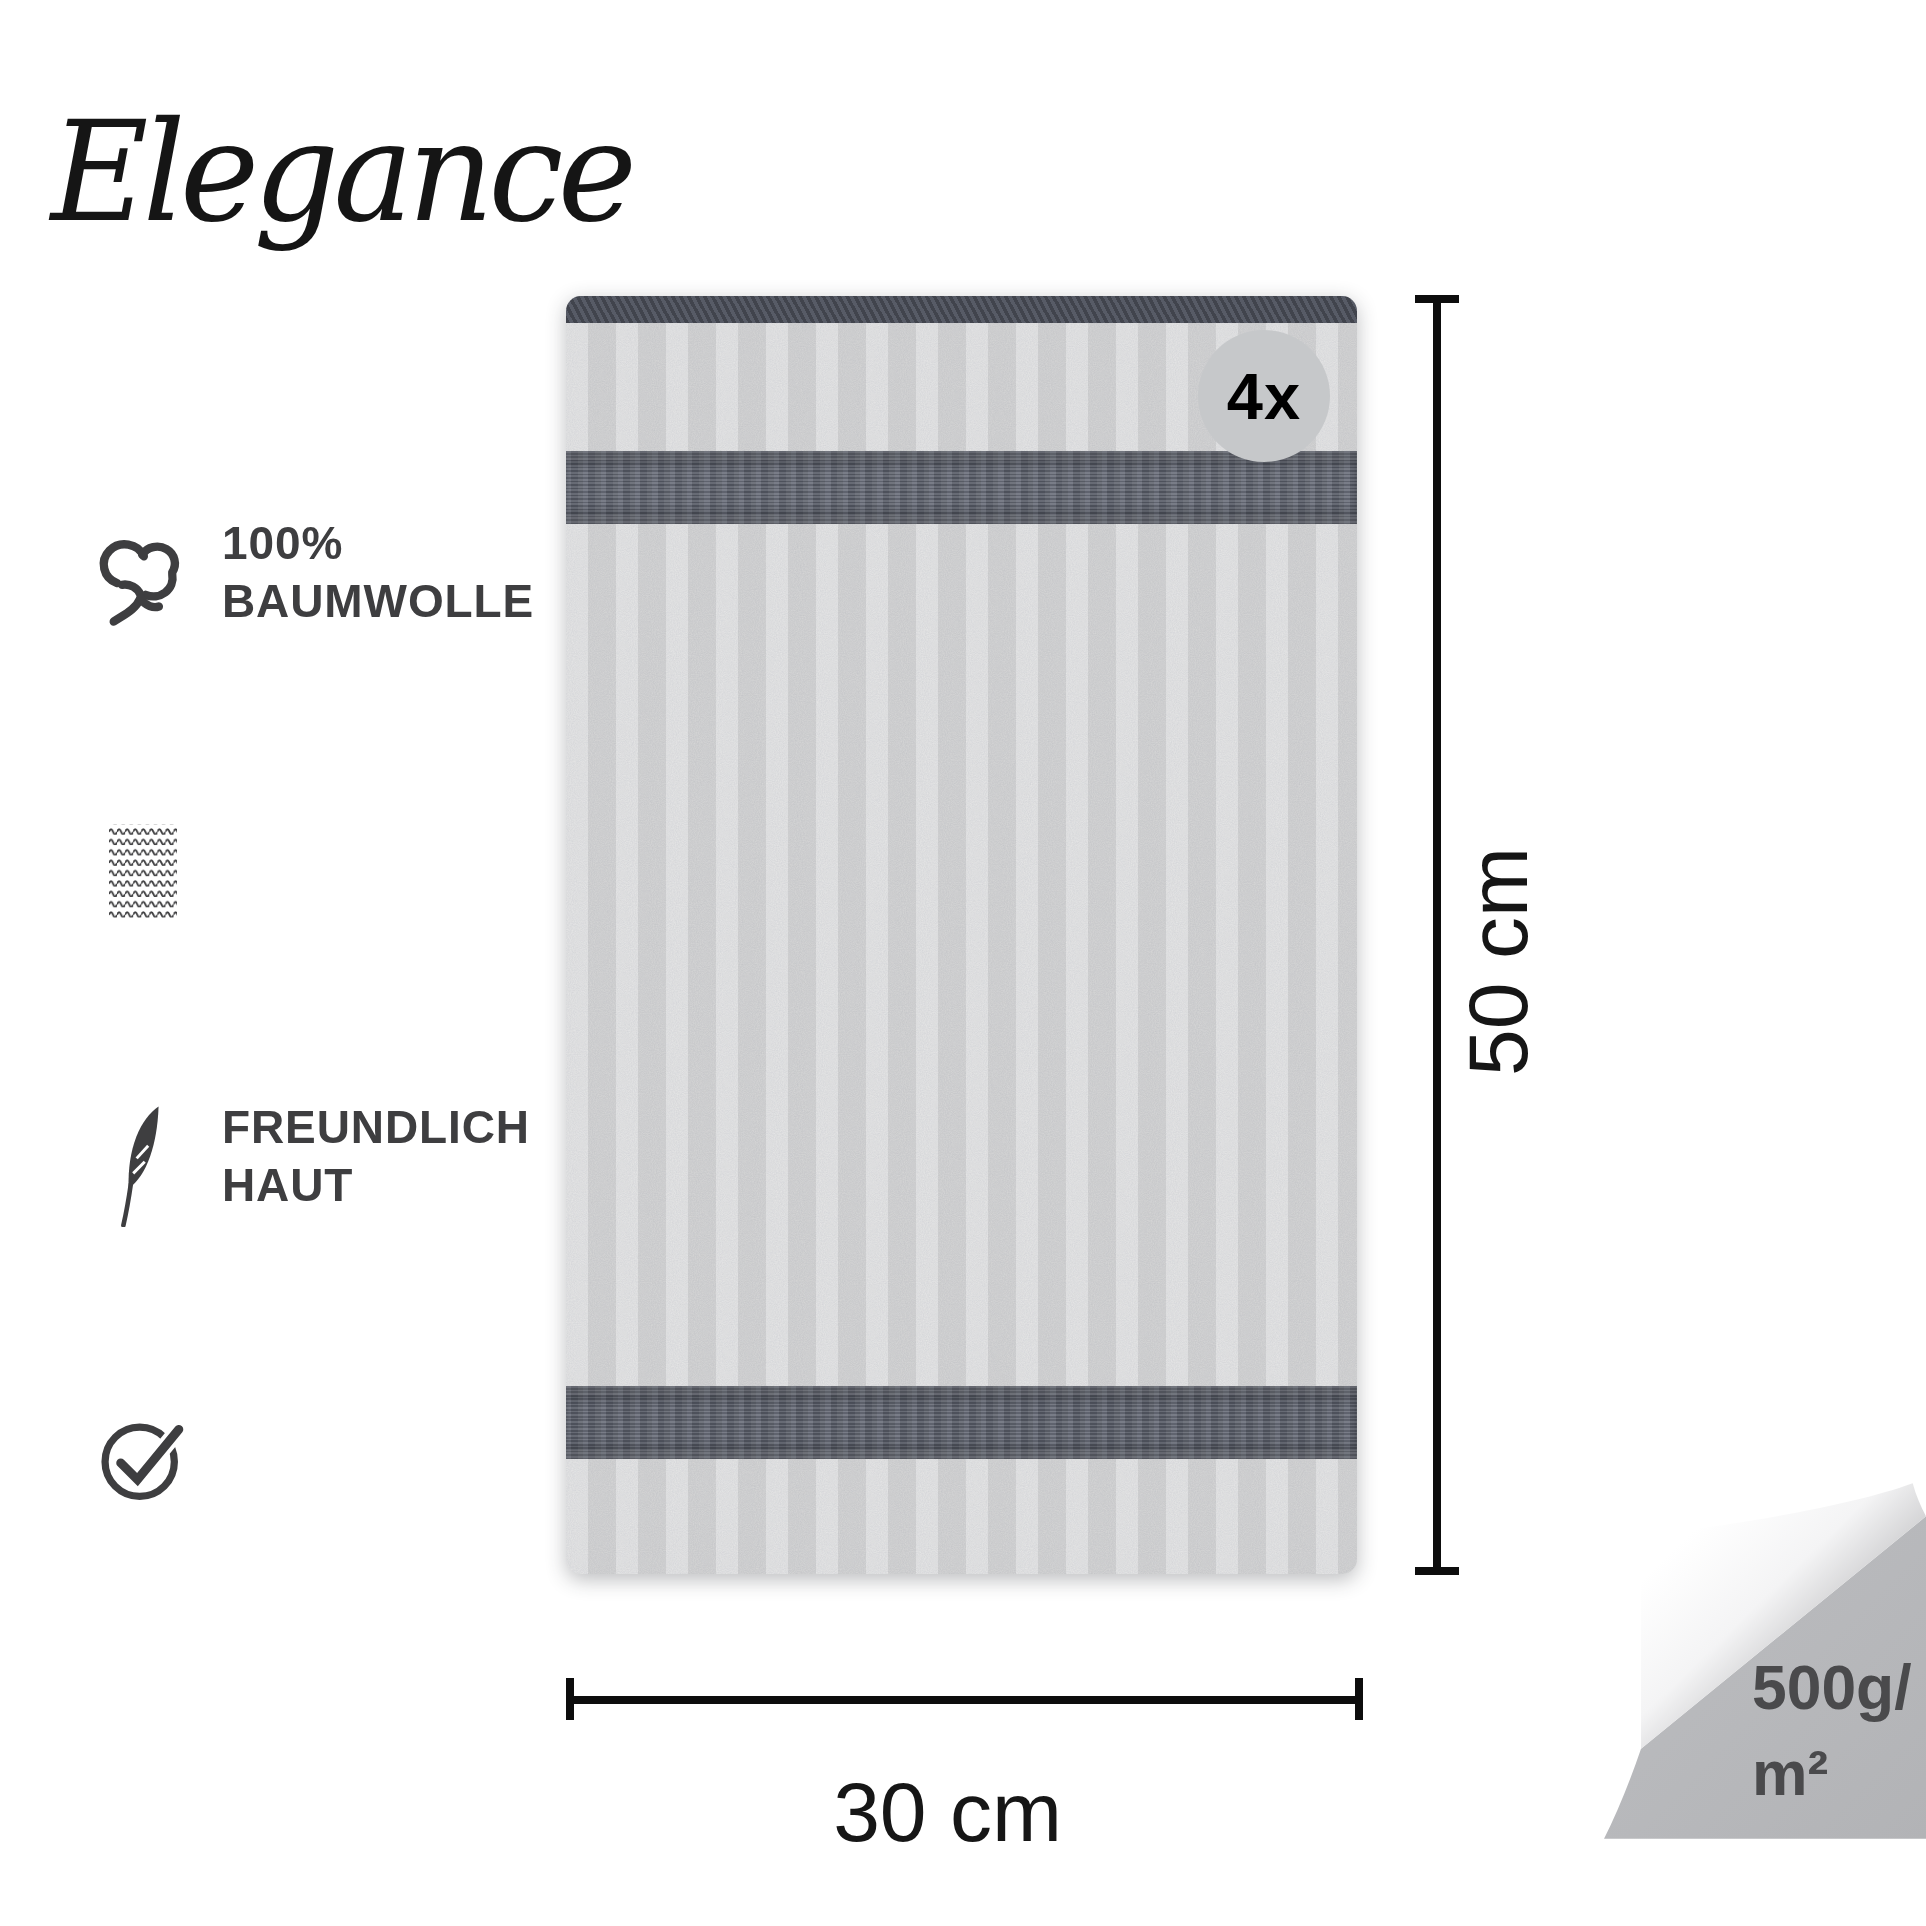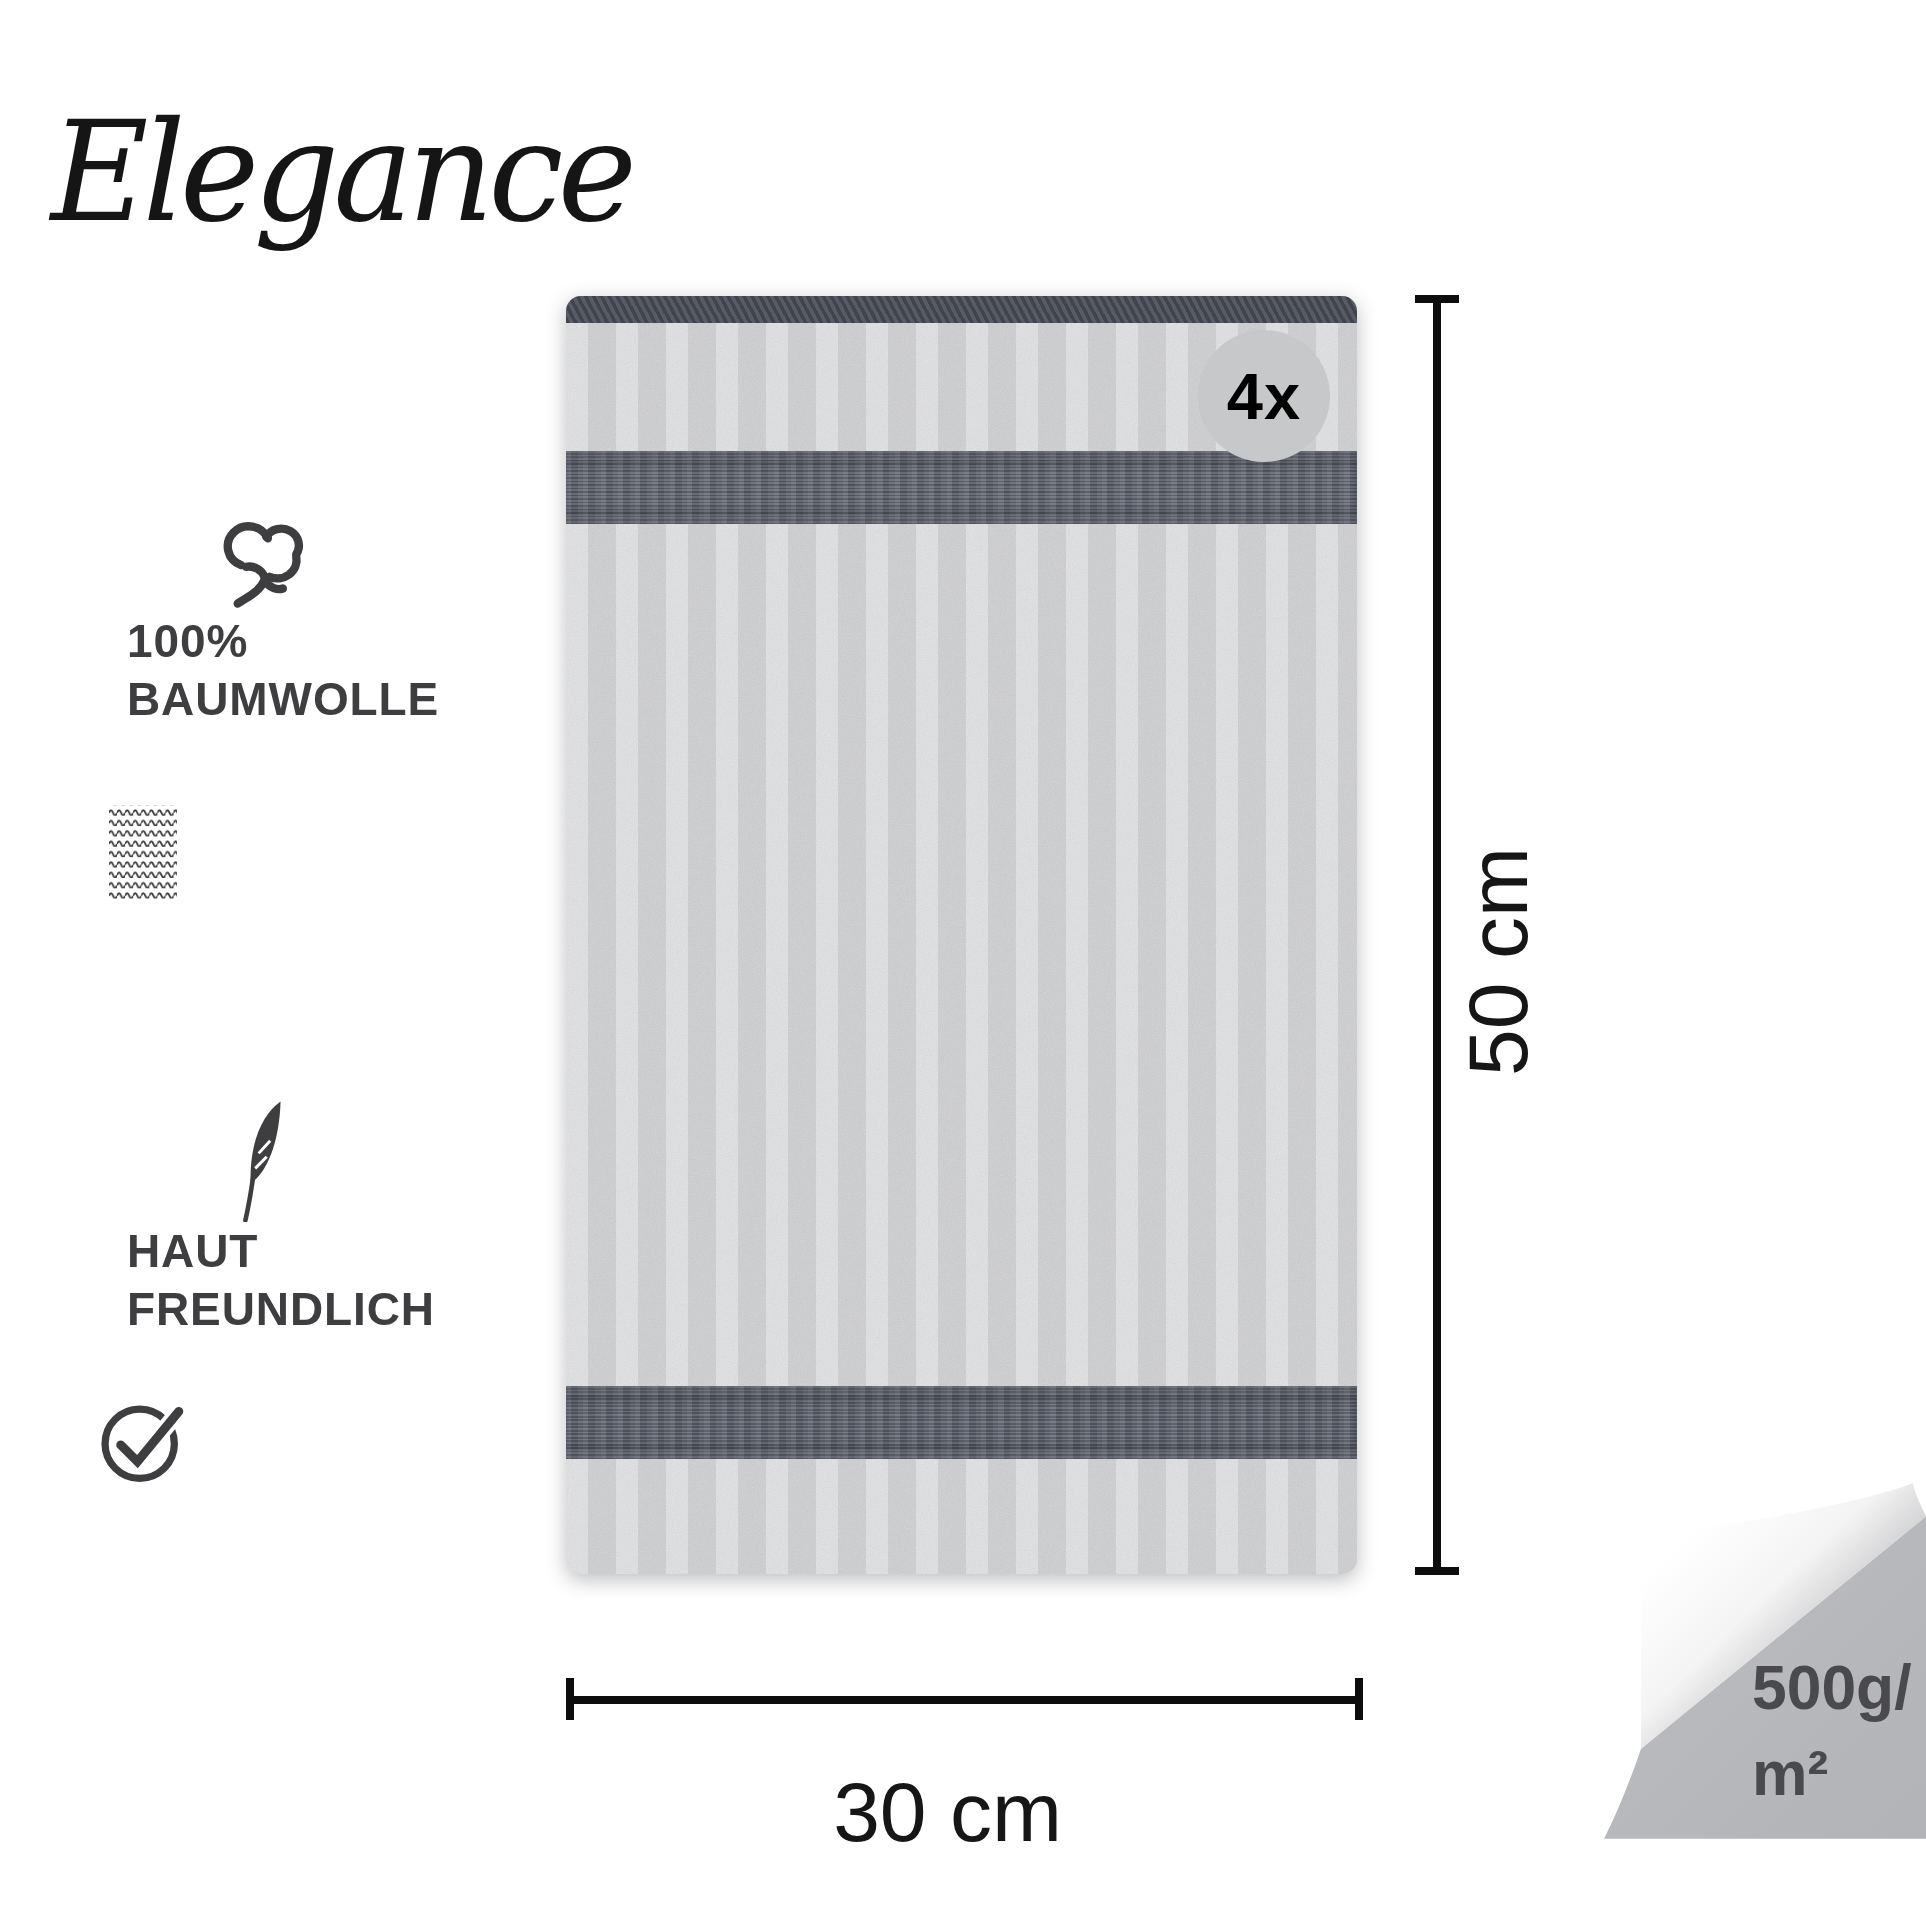--- a/index.html
+++ b/index.html
@@ -6,21 +6,21 @@
   body{width:1926px;height:1926px;position:relative;overflow:hidden;
        font-family:"Liberation Sans", sans-serif;}
 
   
   .logo{position:absolute;left:75px;top:51px;width:532px;height:243px;
         display:flex;align-items:center;justify-content:center;
         font-family:"DejaVu Serif", serif;font-style:italic;font-weight:500;
         font-size:138px;color:#151515;letter-spacing:-5.8px;transform:scaleX(.97);}
 
   
-  .feature{position:absolute;left:95px;height:133px;display:flex;align-items:center;flex-direction:column;}
+  .feature{position:absolute;left:95px;height:133px;display:flex;align-items:flex-start;}
   .feature .icebox{width:95px;height:133px;display:flex;align-items:center;justify-content:center;flex:0 0 95px;}
   .feature .txt{margin-left:32px;font-size:46px;font-weight:bold;color:#3e3e40;
                 line-height:58px;letter-spacing:0.9px;white-space:nowrap;}
   .f1{top:514px;} .f2{top:804px;} .f3{top:1098px;} .f4{top:1392px;}
 
   
   .towel{position:absolute;left:566px;top:296px;width:791px;height:1278px;
          background:#e5e5e5;border-radius:15px;overflow:hidden;
          box-shadow:0 5.8px 20px rgba(40,42,50,.30);}
   .towel .noise{position:absolute;inset:0;width:100%;height:100%;opacity:.55;}
@@ -97,22 +97,22 @@
 <div class="feature f3">
   <div class="icebox">
     <svg width="64" height="124" viewBox="0 0 110 215">
       <path d="M82 6 C 50 28 28 78 30 148 C 62 126 80 70 82 6 Z" fill="#3e3e40"></path>
       <path d="M44 96 L64 74" stroke="#ffffff" stroke-width="5"></path>
       <path d="M38 122 L58 102" stroke="#ffffff" stroke-width="5"></path>
       <path d="M34 140 C 30 168 26 190 21 212" stroke="#3e3e40" stroke-width="8" fill="none" stroke-linecap="round"></path>
     </svg>
   </div>
   <div class="txt">
+    <div>FREUNDLICH</div>
     <div>HAUT</div>
-    <div>FREUNDLICH</div>
   </div>
 </div>
 
 <div class="feature f4">
   <div class="icebox">
     <svg width="98" height="98" viewBox="0 0 170 170">
       <circle cx="80" cy="90" r="62" fill="none" stroke="#3e3e40" stroke-width="13"></circle>
       <path d="M46 92 L76 122 L150 32" fill="none" stroke="#ffffff" stroke-width="30"></path>
       <path d="M46 92 L76 122 L150 32" fill="none" stroke="#3e3e40" stroke-width="16" stroke-linecap="round"></path>
     </svg>

